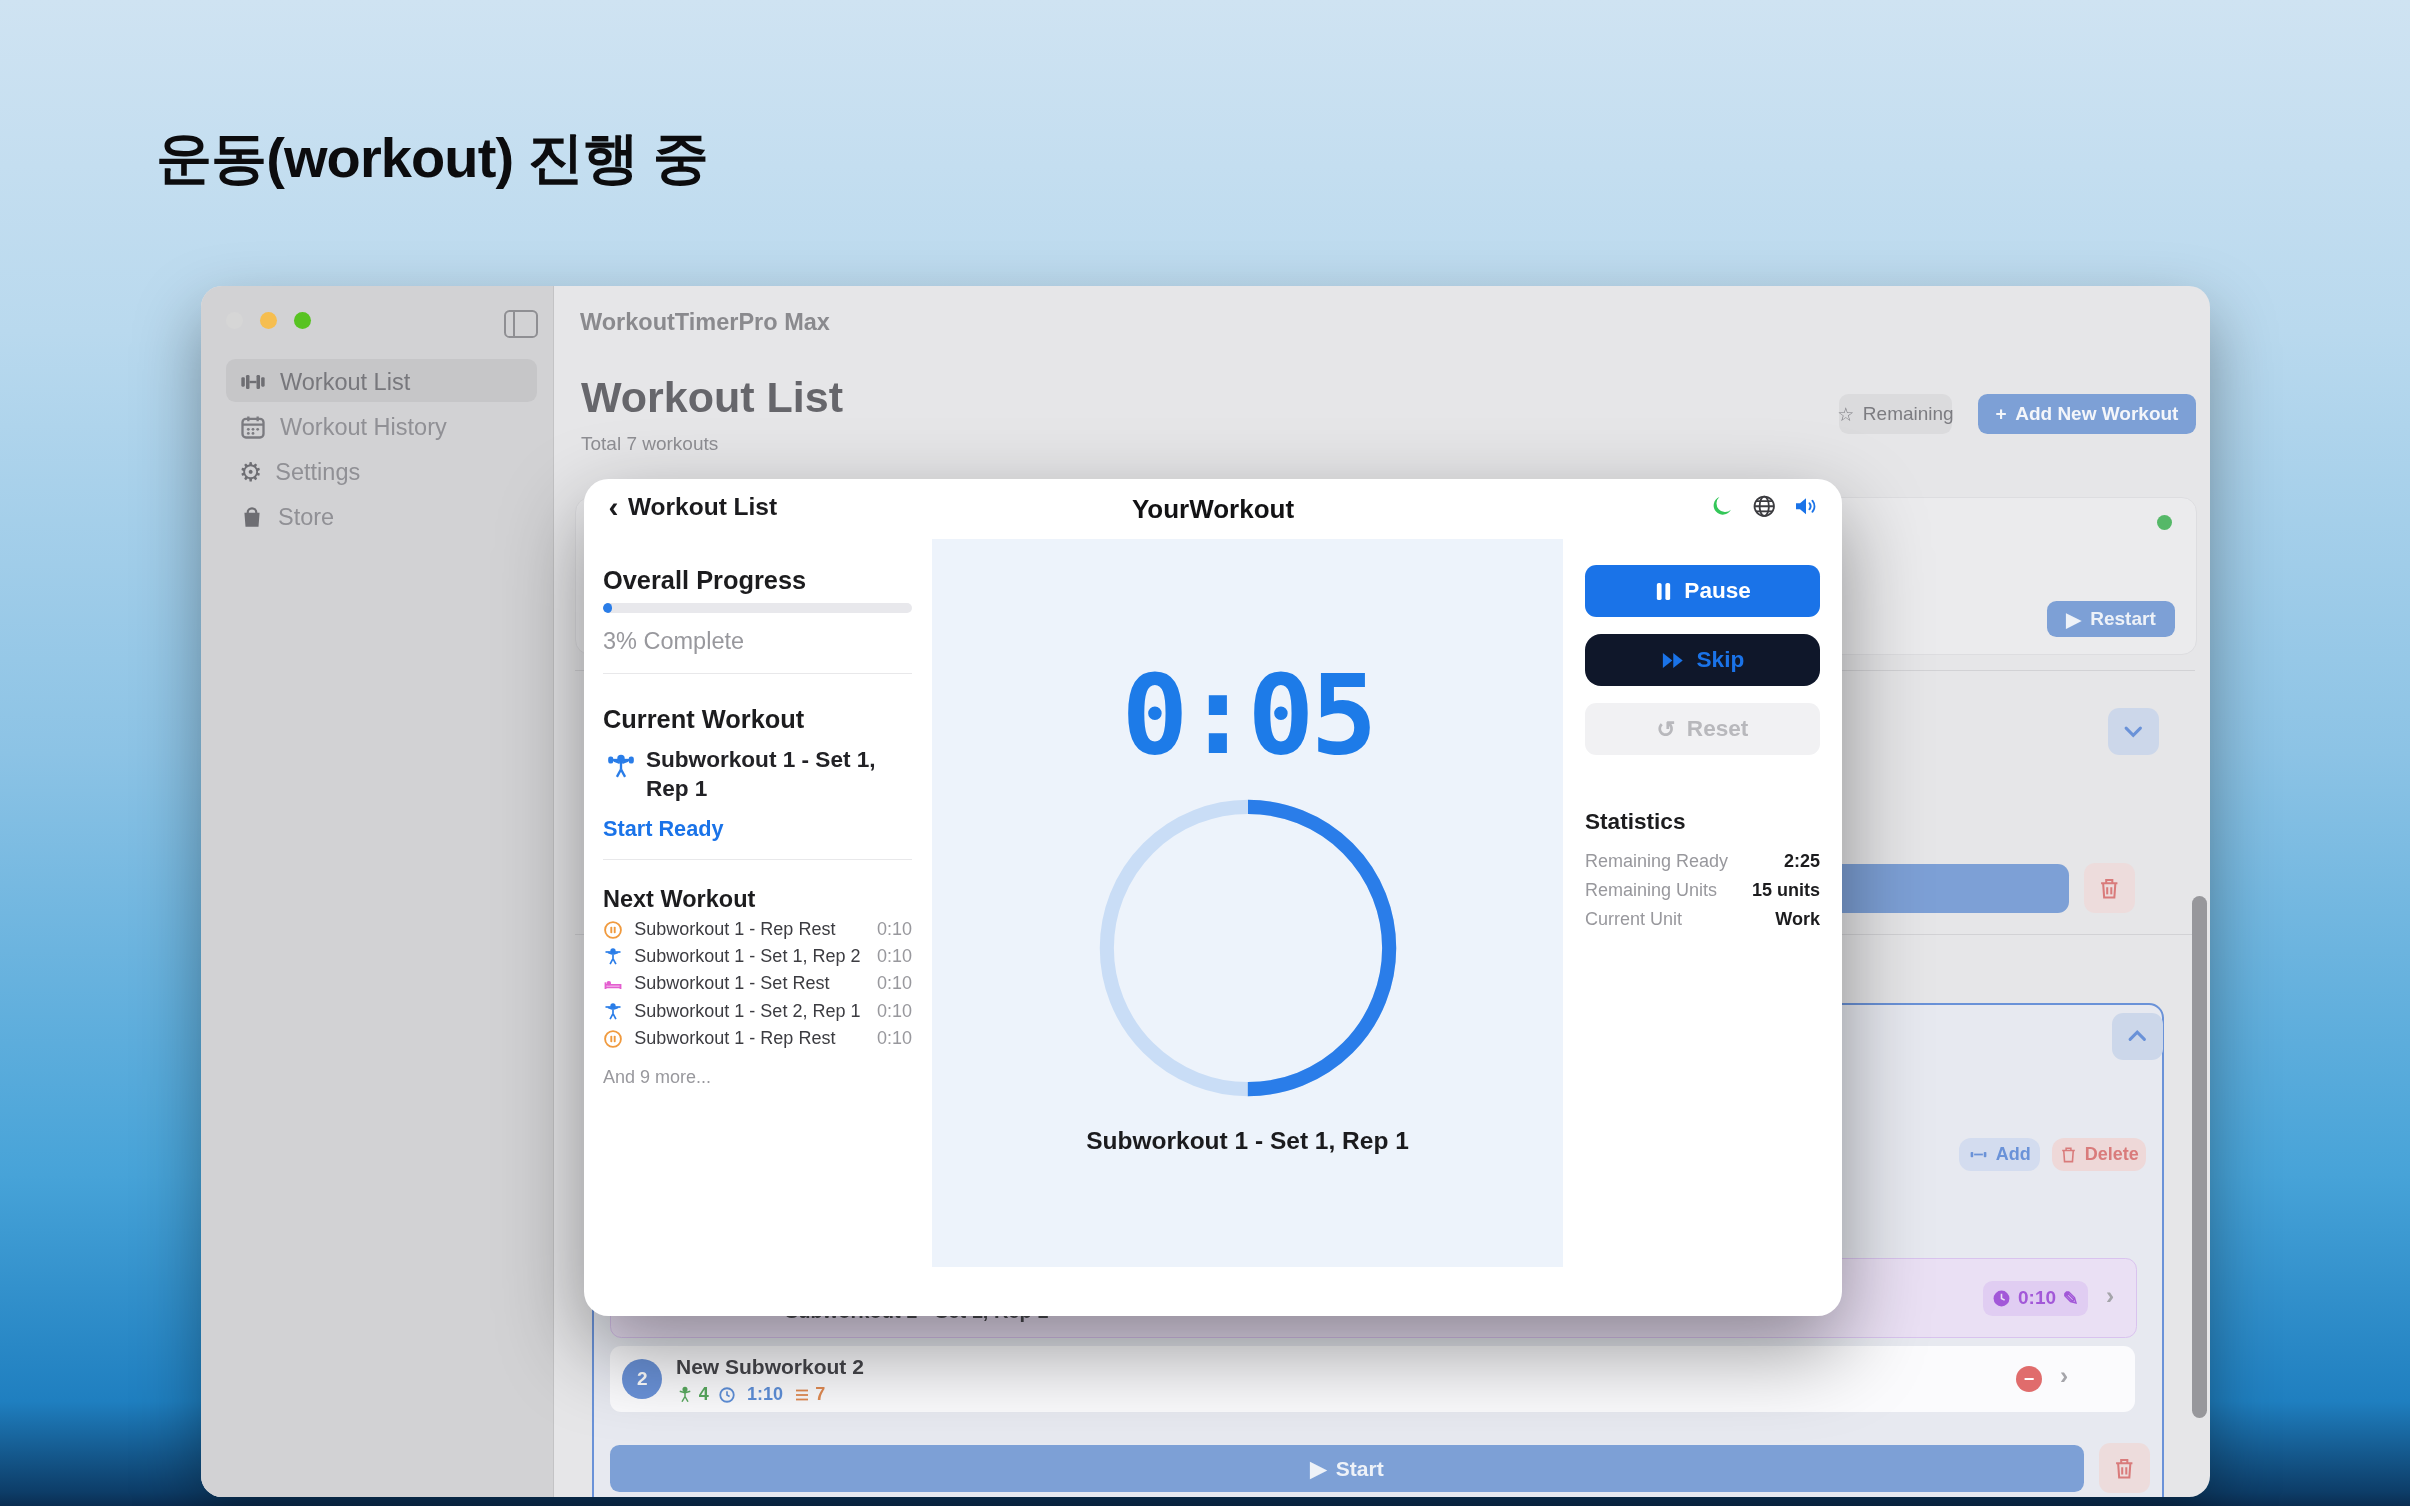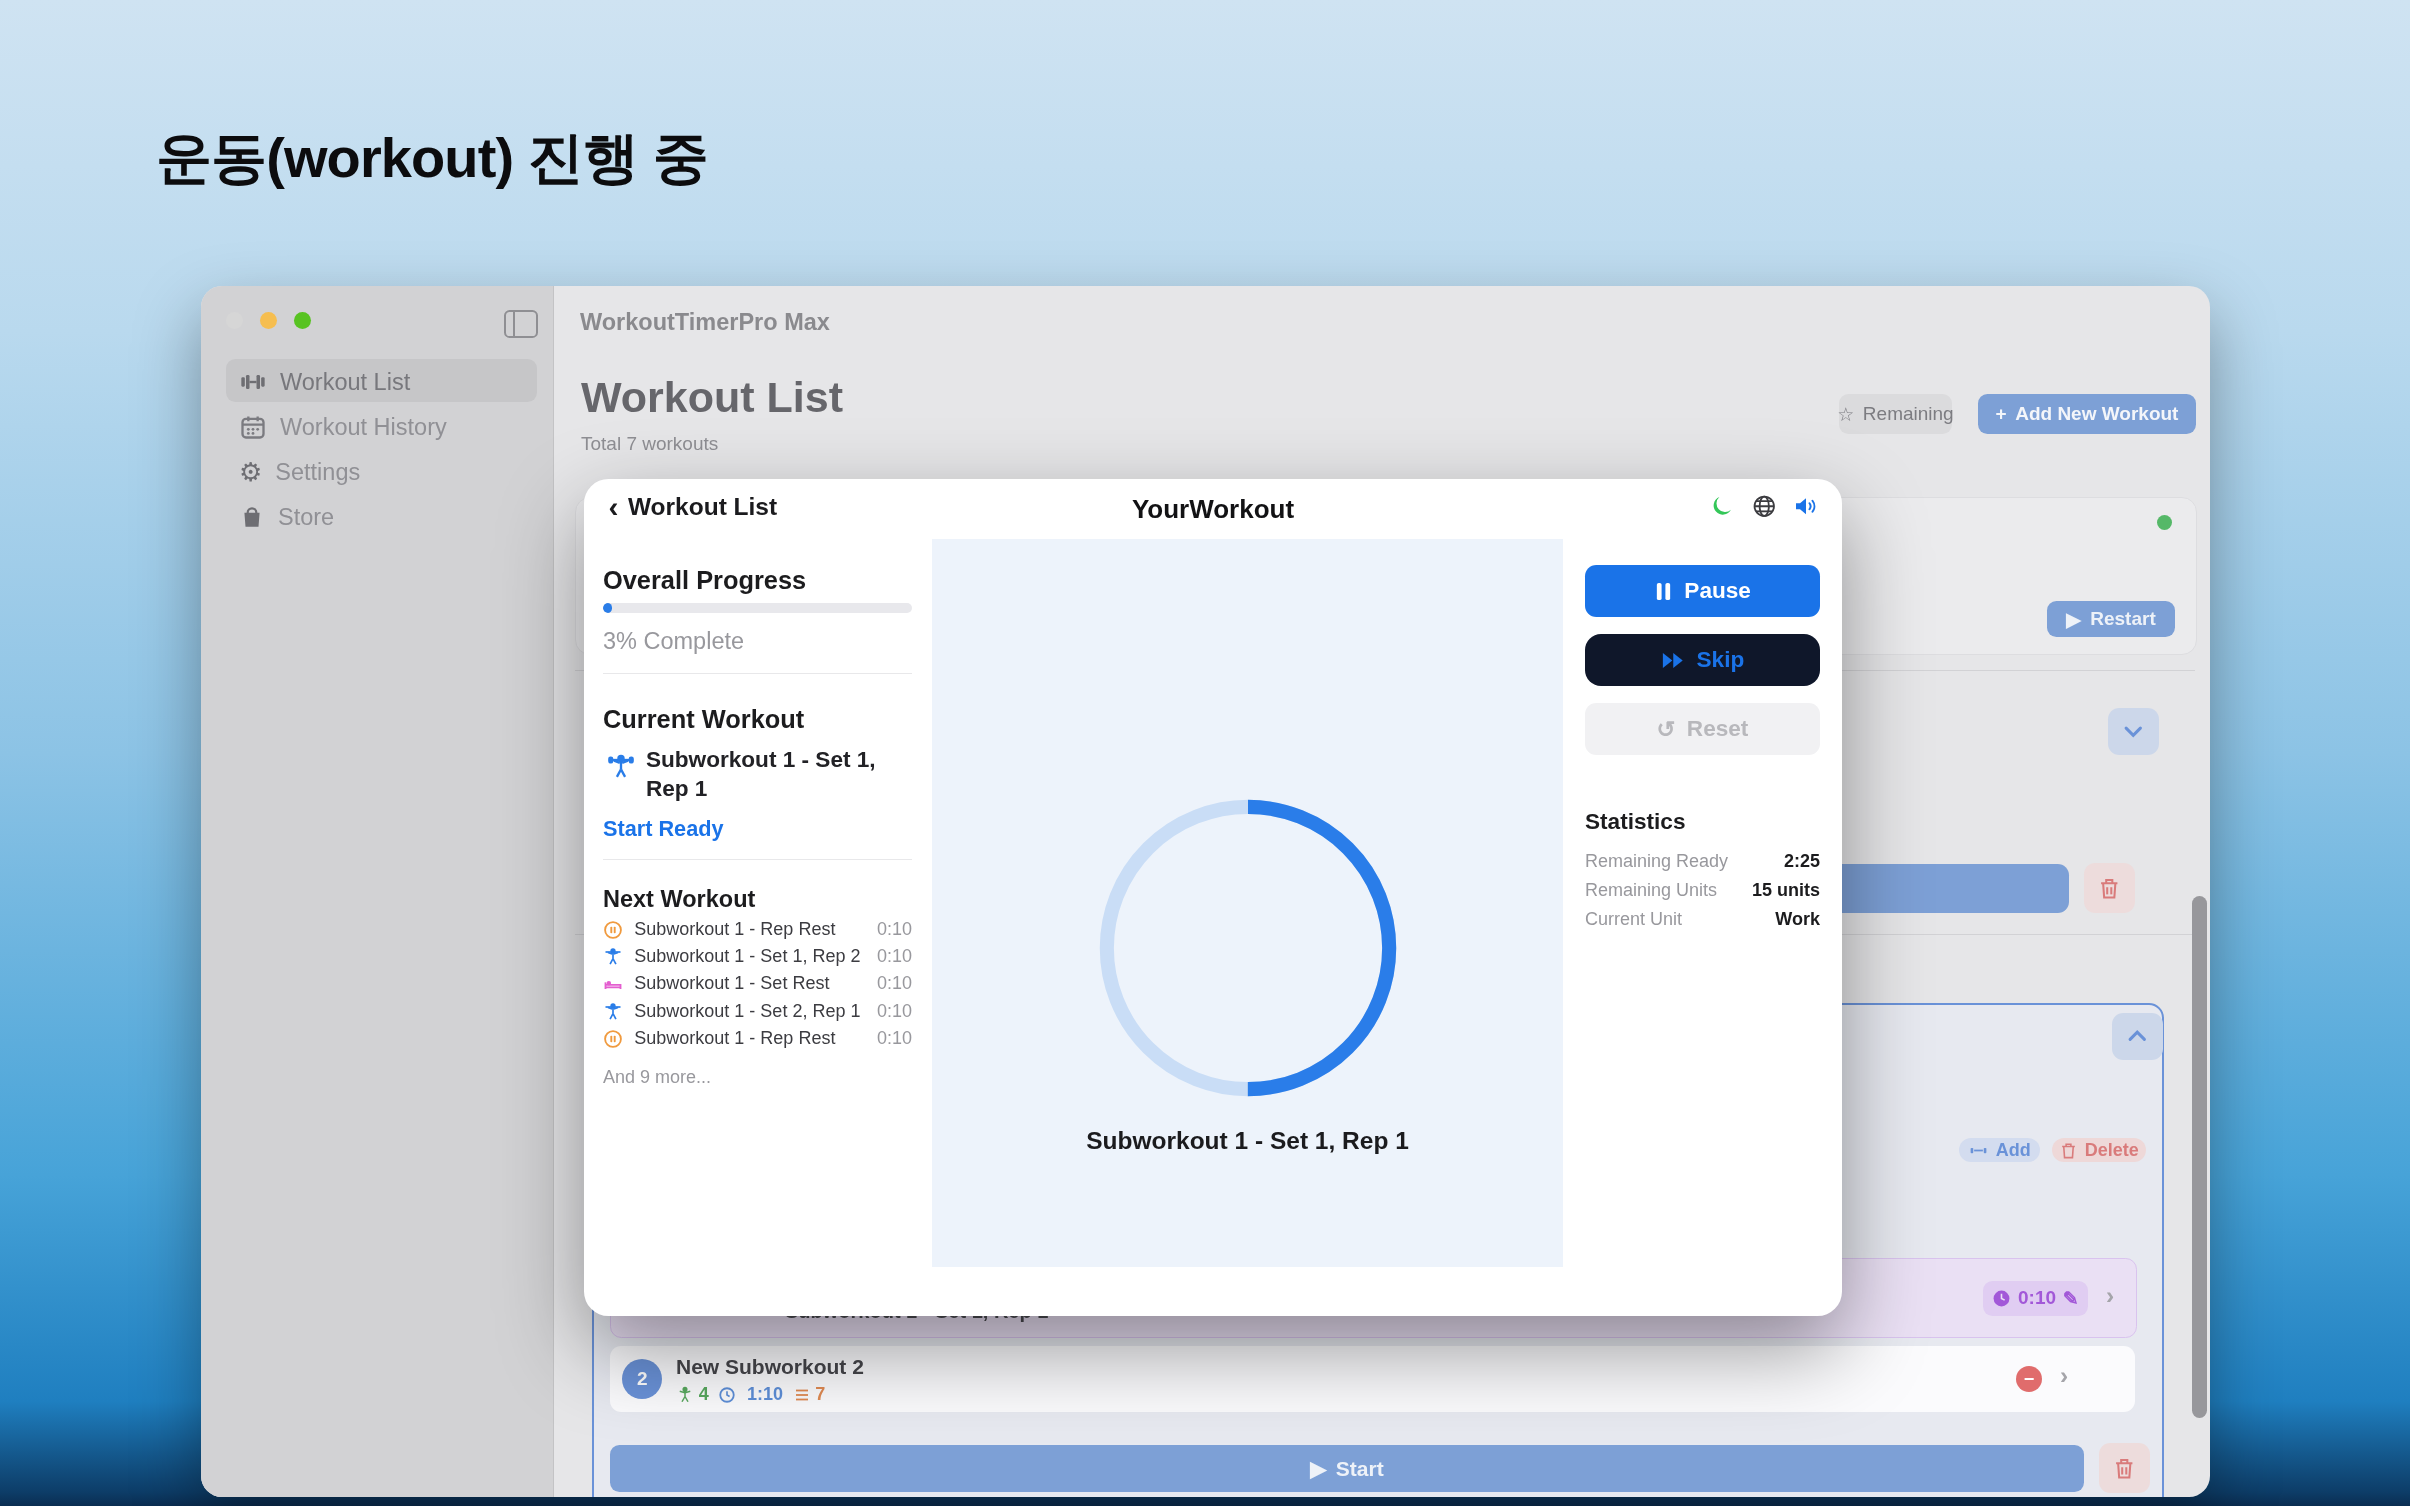--- a/index.html
+++ b/index.html
@@ -28,21 +28,21 @@
   .addnew{left:1777px;top:108px;width:218px;height:40px;background:#7da0d6;color:#f4f6fa;font-size:19px;font-weight:bold;}
   .card1{left:374px;top:211px;width:1620px;height:156px;background:#ebebed;border:0.9px solid #dddde0;border-radius:15px;}
   .greendot{right:24.5px;top:17px;width:15px;height:15px;border-radius:50%;background:#55b868;}
   .btn-dim{background:#7da0d6;color:#eef2f8;border-radius:9.4px;justify-content:center;gap:9.4px;font-weight:bold;}
   .restart{right:21px;bottom:17px;width:128px;height:36px;font-size:19px;}
   .hr{height:0.9px;background:#d2d2d5;left:374px;width:1620px;}
   .chevbtn{width:51px;height:47px;border-radius:11.3px;background:#ccd7ea;color:#6a92d8;justify-content:center;font-size:26px;font-weight:bold;}
   .bluebar{left:471px;top:578px;width:1397px;height:49px;background:#7da0d6;border-radius:11.3px;}
   .trashbtn{width:51px;height:50px;border-radius:11.3px;background:#eddcdc;justify-content:center;}
   .card3{left:391px;top:717px;width:1568px;height:527px;background:#e7e9f0;border:2.4px solid #6a92d8;border-radius:15px;}
-  .minipill{height:24px;border-radius:12px;font-size:18px;font-weight:bold;justify-content:center;gap:6.6px;}
+  .minipill{height:33px;border-radius:12px;font-size:18px;font-weight:bold;justify-content:center;gap:6.6px;}
   .addpill{left:1365px;top:133px;width:81px;background:#d3dcef;color:#6a92d8;}
   .delpill{left:1458px;top:133px;width:94px;background:#eed8d8;color:#d97b7b;}
   .rowp{left:16px;top:253px;width:1525px;height:78px;background:#eae0f4;border:1.4px solid #d9c3ee;border-radius:11.3px;overflow:hidden;}
   .rowp .sliver{left:174px;top:41px;font-size:20px;color:#4a4a50;font-weight:bold;white-space:nowrap;}
   .badge-p{left:1372px;top:21.7px;width:105px;height:35px;border-radius:9.4px;background:#e0cdf2;color:#a258d8;font-size:19px;font-weight:bold;justify-content:center;gap:6.6px;}
   .chev-g{color:#a5a5aa;font-size:24.5px;font-weight:bold;}
   .roww{left:16px;top:341px;width:1525px;height:66px;background:#fbfbfd;border-radius:11.3px;}
   .numbubble{left:12.2px;top:13px;width:40px;height:40px;border-radius:50%;background:#6a92d8;color:#fff;font-size:19px;font-weight:bold;justify-content:center;}
   .rowtitle{left:66px;top:8.5px;font-size:21px;font-weight:bold;color:#46464b;}
   .rowstats{left:66px;top:38px;gap:9.4px;font-size:18px;font-weight:bold;}
@@ -426,20 +426,21 @@
             <rect x="8.8" y="8" width="2.3" height="8" rx="1"></rect>
             <rect x="12.9" y="8" width="2.3" height="8" rx="1"></rect>
           </g>
         </svg>
       </span>
     <span>Subworkout 1 - Rep Rest</span>
     <span class="t">0:10</span>
   </div>
   <div class="abs more">And 9 more...</div>
 
+  <div class="abs timer">0:05</div>
   <div class="abs ringwrap">
     <svg width="320" height="320" viewBox="0 0 340 340">
       <circle cx="170" cy="170" r="150" fill="none" stroke="#c9ddf6" stroke-width="15"></circle>
       <circle id="ring-fill" cx="170" cy="170" r="150" fill="none" stroke="#2a7de9" stroke-width="15" transform="rotate(-90 170 170)" stroke-dasharray="471.23889803846896 942.4777960769379"></circle>
     </svg>
   </div>
   <div class="abs unitname">Subworkout 1 - Set 1, Rep 1</div>
 
   <div class="abs flex ctl ctl-pause">
     <span>

